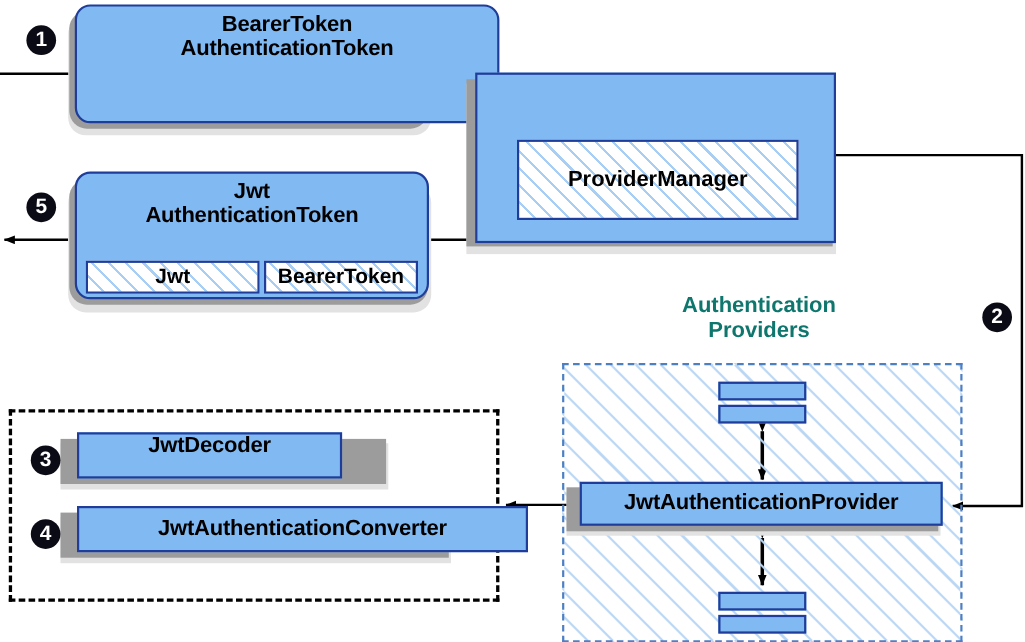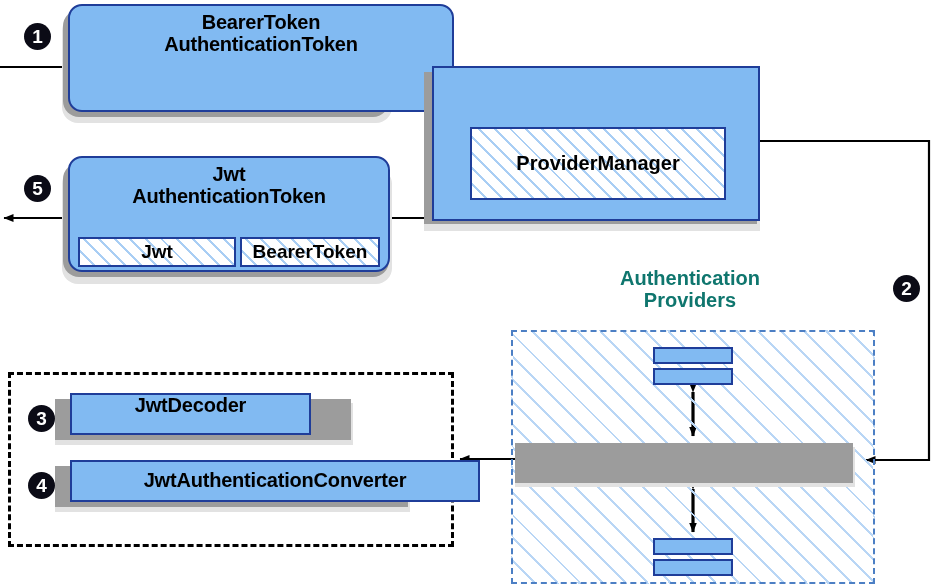--- a/index.html
+++ b/index.html
@@ -134,20 +134,25 @@
   <div class="dashed-box dashed-blue" style="left:511px;top:330px;width:364px;height:254px;"></div>
 
   <div class="mini-bar" style="left:653px;top:347px;width:80px;height:17px;"></div>
   <div class="mini-bar" style="left:653px;top:368px;width:80px;height:17px;"></div>
 
   <div class="mini-bar" style="left:653px;top:538px;width:80px;height:17px;"></div>
   <div class="mini-bar" style="left:653px;top:559px;width:80px;height:17px;"></div>
 
   <div class="shadow-light" style="left:515px;top:447px;width:340px;height:40px;"></div>
   <div class="shadow-dark" style="left:515px;top:443px;width:338px;height:40px;"></div>
+  <div class="node" style="left:527px;top:438px;width:330px;height:40px;">
+    <div class="body" style="justify-content:center;">
+      <div class="title" style="font-size:20px;">JwtAuthenticationProvider</div>
+    </div>
+  </div>
 
   <div class="dashed-box dashed-black" style="left:8px;top:372px;width:446px;height:175px;"></div>
 
   <div class="shadow-light" style="left:55px;top:403px;width:298px;height:42px;"></div>
   <div class="shadow-dark" style="left:55px;top:399px;width:296px;height:41px;"></div>
   <div class="node" style="left:70px;top:393px;width:241px;height:42px;">
     <div class="body" style="">
       <div class="title" style="font-size:20px;">JwtDecoder</div>
     </div>
   </div>

